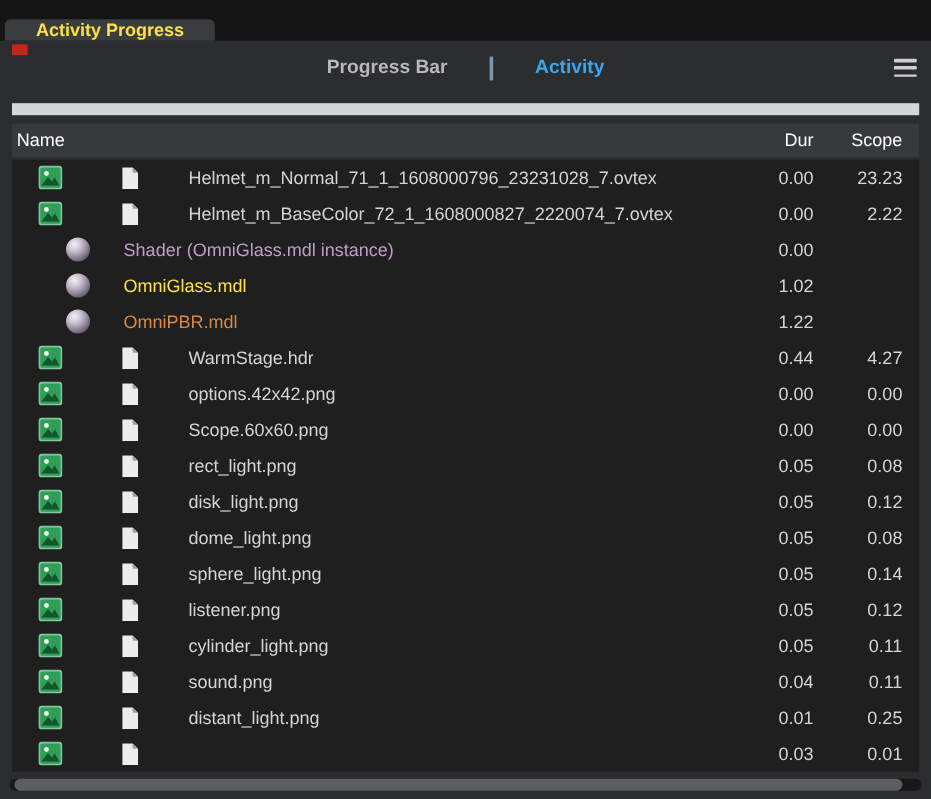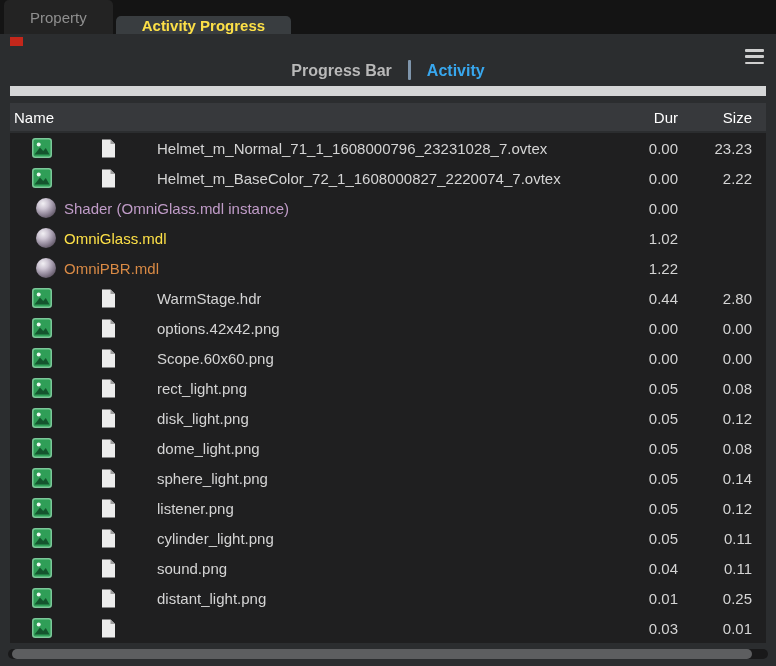--- a/index.html
+++ b/index.html
@@ -11,21 +11,21 @@
   .tabbar{height:34px;background:#141414;display:flex;align-items:stretch;padding-left:4px;flex:0 0 auto;}
   .tab{display:flex;align-items:center;padding:0 26px;font-size:15px;color:#8f8f8f;
        background:#232323;border-radius:5px 5px 0 0;margin-right:3px;cursor:default;}
   .tab.active{background:#393d40;color:#fde047;font-weight:600;margin-top:16px;}
 
   
   .panel{flex:1;background:#2b2d2f;position:relative;display:flex;flex-direction:column;}
   .red-marker{position:absolute;left:10px;top:3px;width:13px;height:9px;background:#c3271b;}
 
   
-  .toolbar{height:46px;display:flex;align-items:flex-end;justify-content:center;gap:16px;
+  .toolbar{height:46px;display:flex;align-items:center;justify-content:center;gap:35px;
            position:relative;flex:0 0 auto;}
   .tb-item{font-size:16px;font-weight:600;color:#b9b9b9;cursor:pointer;}
   .tb-item.active{color:#38a7ee;}
   .tb-sep{width:3px;height:20px;background:#7f95ab;border-radius:1px;}
   .menu{position:absolute;right:12px;top:15px;width:19px;height:15px;display:flex;
         flex-direction:column;justify-content:space-between;cursor:pointer;}
   .menu span{display:block;height:2.5px;background:#cfcfcf;border-radius:1px;}
 
   
   .progress-strip{height:10px;background:#d5d6d7;margin:6px 10px 0 10px;flex:0 0 aupx;}
@@ -38,40 +38,39 @@
   .thead .col-size{width:74px;text-align:right;}
 
   .tbody{margin:2px 10px 0 10px;background:#1f1f20;flex:0 0 auto;}
   .row{height:30px;display:flex;align-items:center;font-size:15px;color:#d4d4d4;padding-right:14px;}
   .cell-name{flex:1;display:flex;align-items:center;min-width:0;}
   .name-text{white-space:nowrap;overflow:hidden;text-overflow:ellipsis;}
   .cell-dur{width:70px;text-align:right;}
   .cell-size{width:74px;text-align:right;}
 
   .row.texture .cell-name{padding-left:22px;gap:29px;}
-  .row.material .cell-name{padding-left:26px;}
+  .row.material .cell-name{padding-left:45px;gap:20px;}
 
   .icon{display:inline-flex;align-items:center;justify-content:center;}
   .img-icon{width:20px;height:20px;margin-right:20px;}
   .file-icon{width:15px;height:19px;margin-right:12px;}
   .sphere-icon{width:20px;height:20px;border-radius:50%;margin-right:8px;
     background:radial-gradient(circle at 35% 28%,#f2f0f4 0%,#ccc4d2 28%,#8e8496 58%,#4d4452 88%);}
 
   
   .hscroll{margin:6px 8px 0 8px;height:10px;background:#19191a;border-radius:5px;position:relative;flex:0 0 auto;}
   .thumb{position:absolute;left:4px;top:0;height:10px;width:calc(100% - 20px);
          background:#5d5e60;border-radius:5px;}
 </style>
 </head>
 <body>
 
 <div class="window">
 
   <div class="tabbar">
-    <div class="tab">Property</div>
     <div class="tab active">Activity Progress</div>
   </div>
 
   <div class="panel">
     <div class="red-marker"></div>
 
     <div class="toolbar">
       <span class="tb-item">Progress Bar</span>
       <span class="tb-sep"></span>
       <span class="tb-item active">Activity</span>
@@ -80,21 +79,21 @@
           <span></span>
           <span></span>
       </div>
     </div>
 
     <div class="progress-strip"></div>
 
     <div class="thead">
       <div class="col-name">Name</div>
       <div class="col-dur">Dur</div>
-      <div class="col-size">Size</div>
+      <div class="col-size">Scope</div>
     </div>
 
     <div class="tbody">
   <div class="row texture">
     <div class="cell-name">
       <span class="icon img-icon">
         <svg width="20" height="20" viewBox="0 0 20 20">
           <rect x="0.75" y="0.75" width="18.5" height="18.5" rx="2.5" fill="#2f9e57" stroke="#7cc99a" stroke-width="1.5"></rect>
           <circle cx="6.7" cy="6.6" r="2" fill="#e9f7ef"></circle>
           <path d="M2.5 16.5 L8 9.5 L11.2 13 L13.8 10 L17.5 16.5 Z" fill="#14552e"></path>
@@ -177,21 +176,21 @@
       <span class="icon file-icon">
         <svg width="15" height="19" viewBox="0 0 15 19">
           <path d="M1 0.5 H9.5 L14 5 V18.5 H1 Z" fill="#ececec"></path>
           <path d="M9.5 0.5 L14 5 H9.5 Z" fill="#9e9e9e"></path>
         </svg>
       </span>
 
       <span class="name-text">WarmStage.hdr</span>
     </div>
     <div class="cell-dur">0.44</div>
-    <div class="cell-size">2.80</div>
+    <div class="cell-size">4.27</div>
   </div>
 
   <div class="row texture">
     <div class="cell-name">
       <span class="icon img-icon">
         <svg width="20" height="20" viewBox="0 0 20 20">
           <rect x="0.75" y="0.75" width="18.5" height="18.5" rx="2.5" fill="#2f9e57" stroke="#7cc99a" stroke-width="1.5"></rect>
           <circle cx="6.7" cy="6.6" r="2" fill="#e9f7ef"></circle>
           <path d="M2.5 16.5 L8 9.5 L11.2 13 L13.8 10 L17.5 16.5 Z" fill="#14552e"></path>
         </svg>

